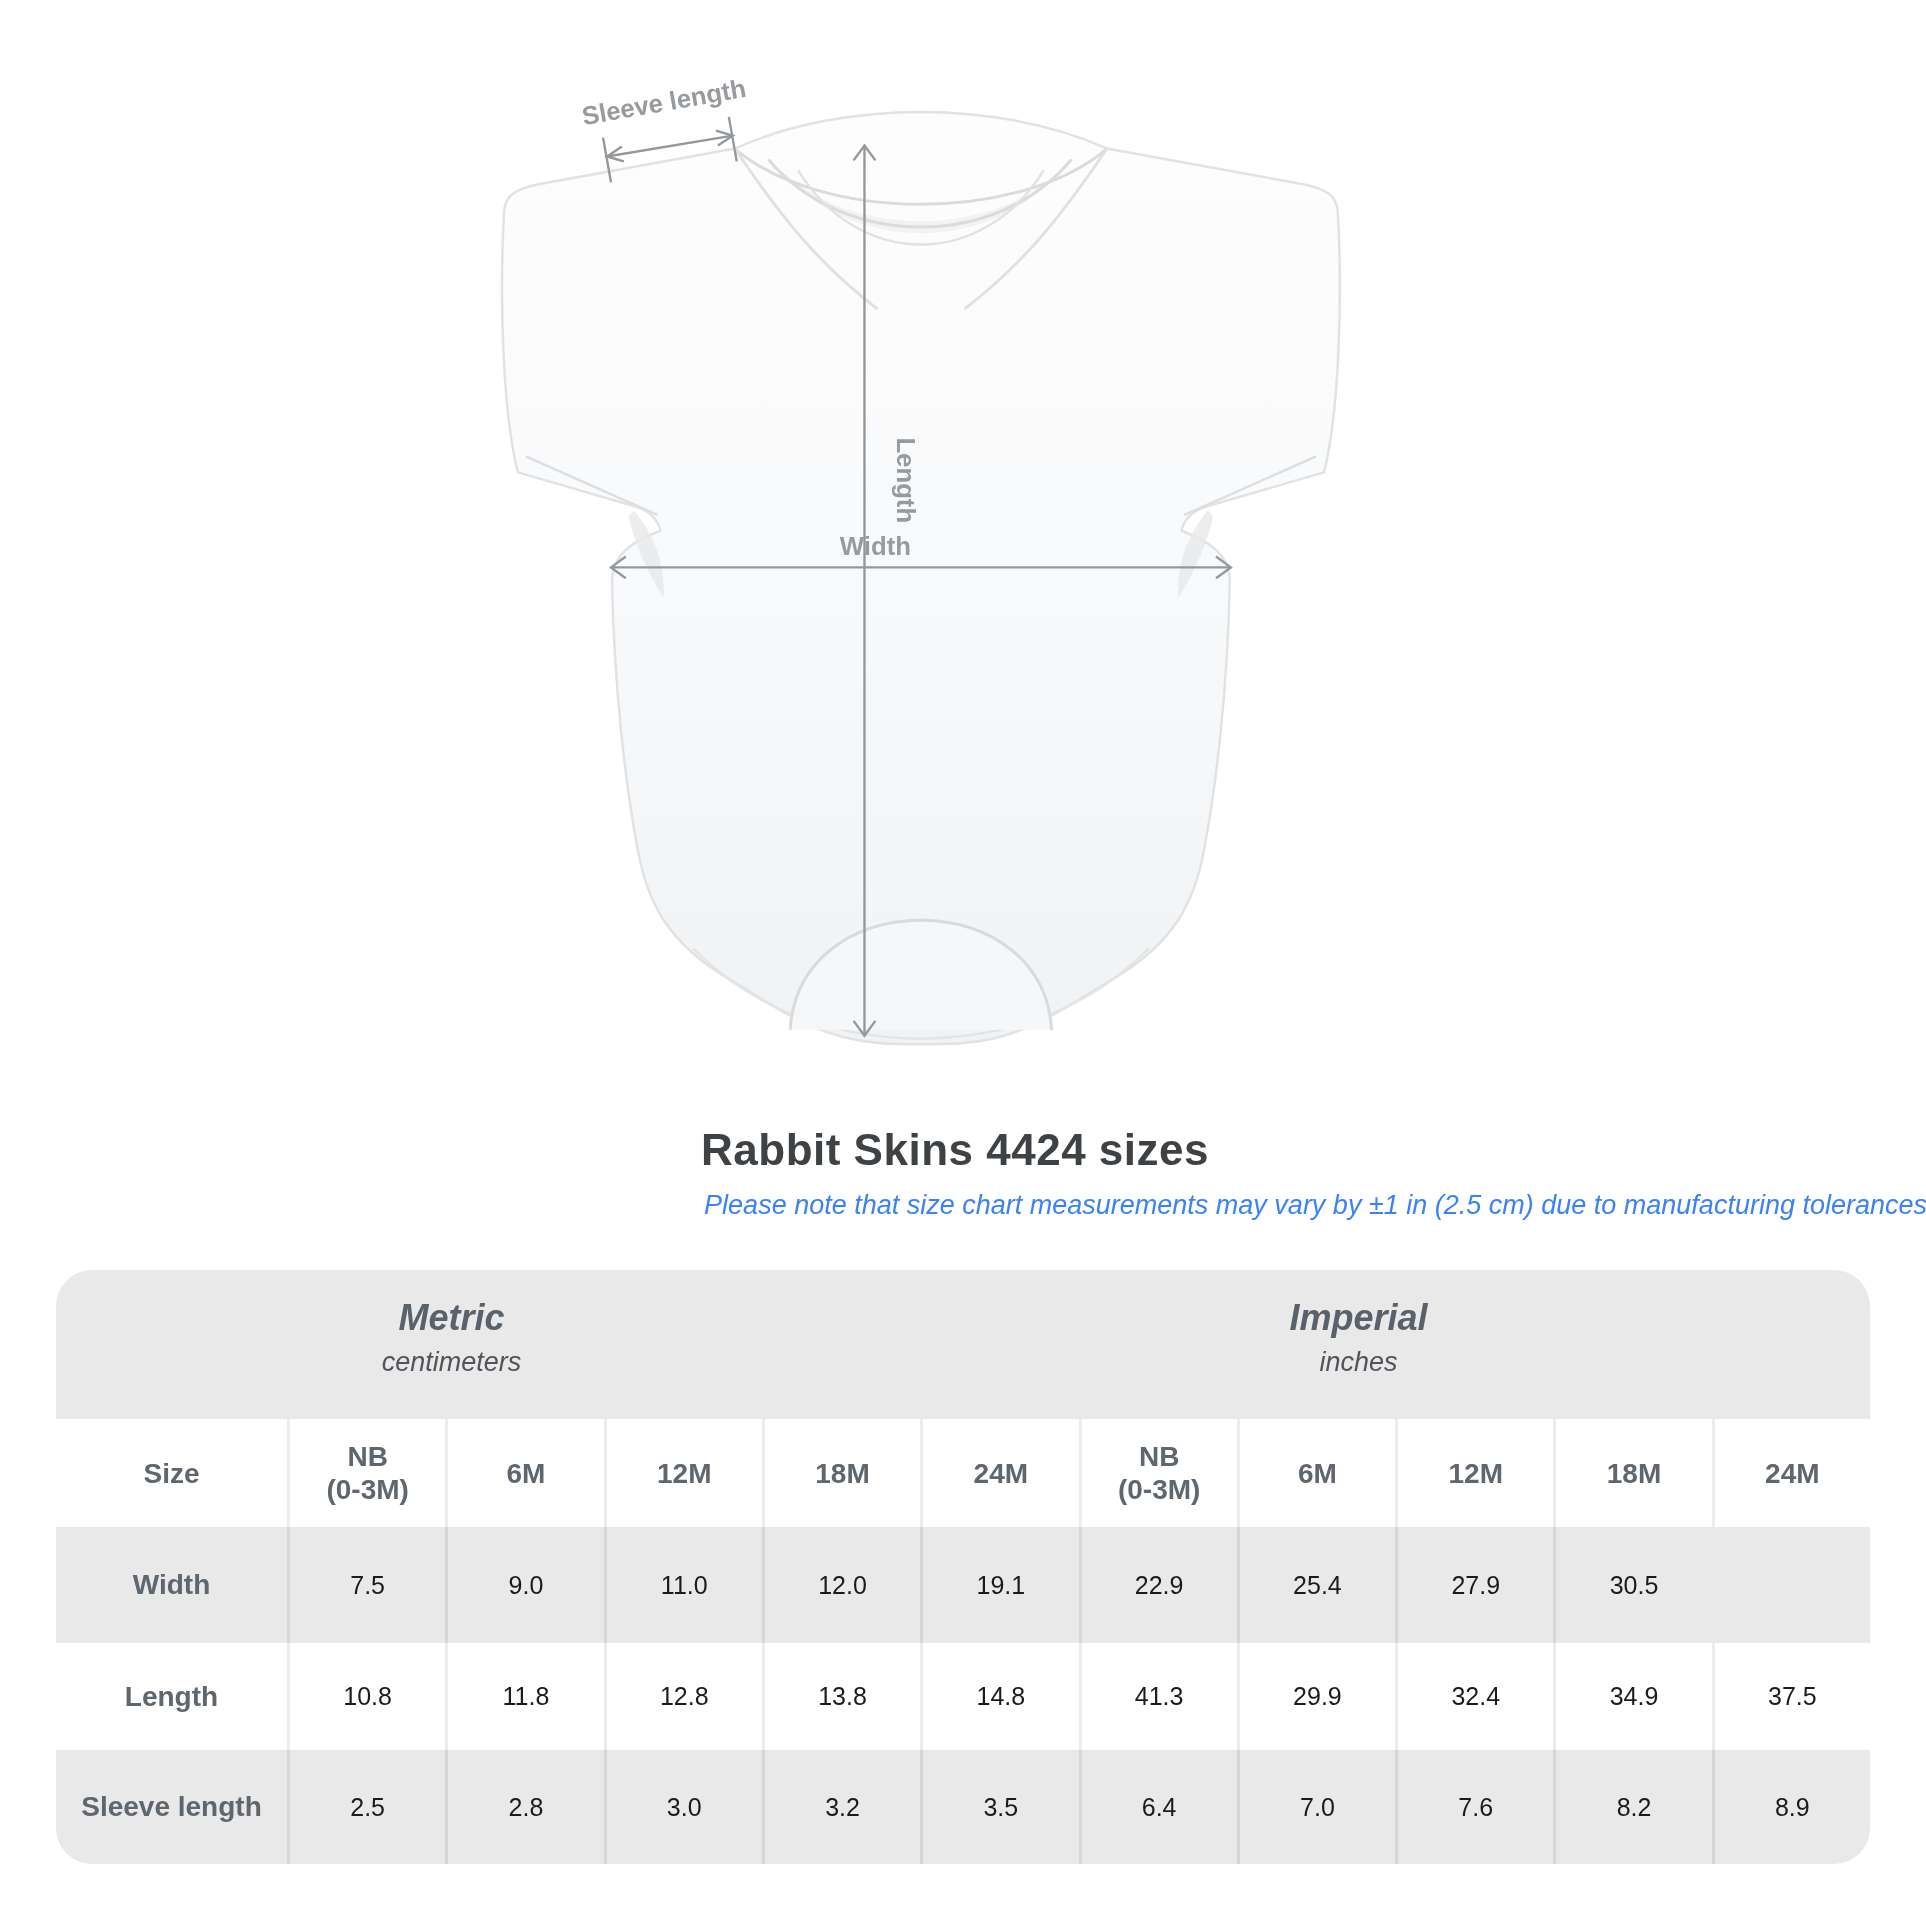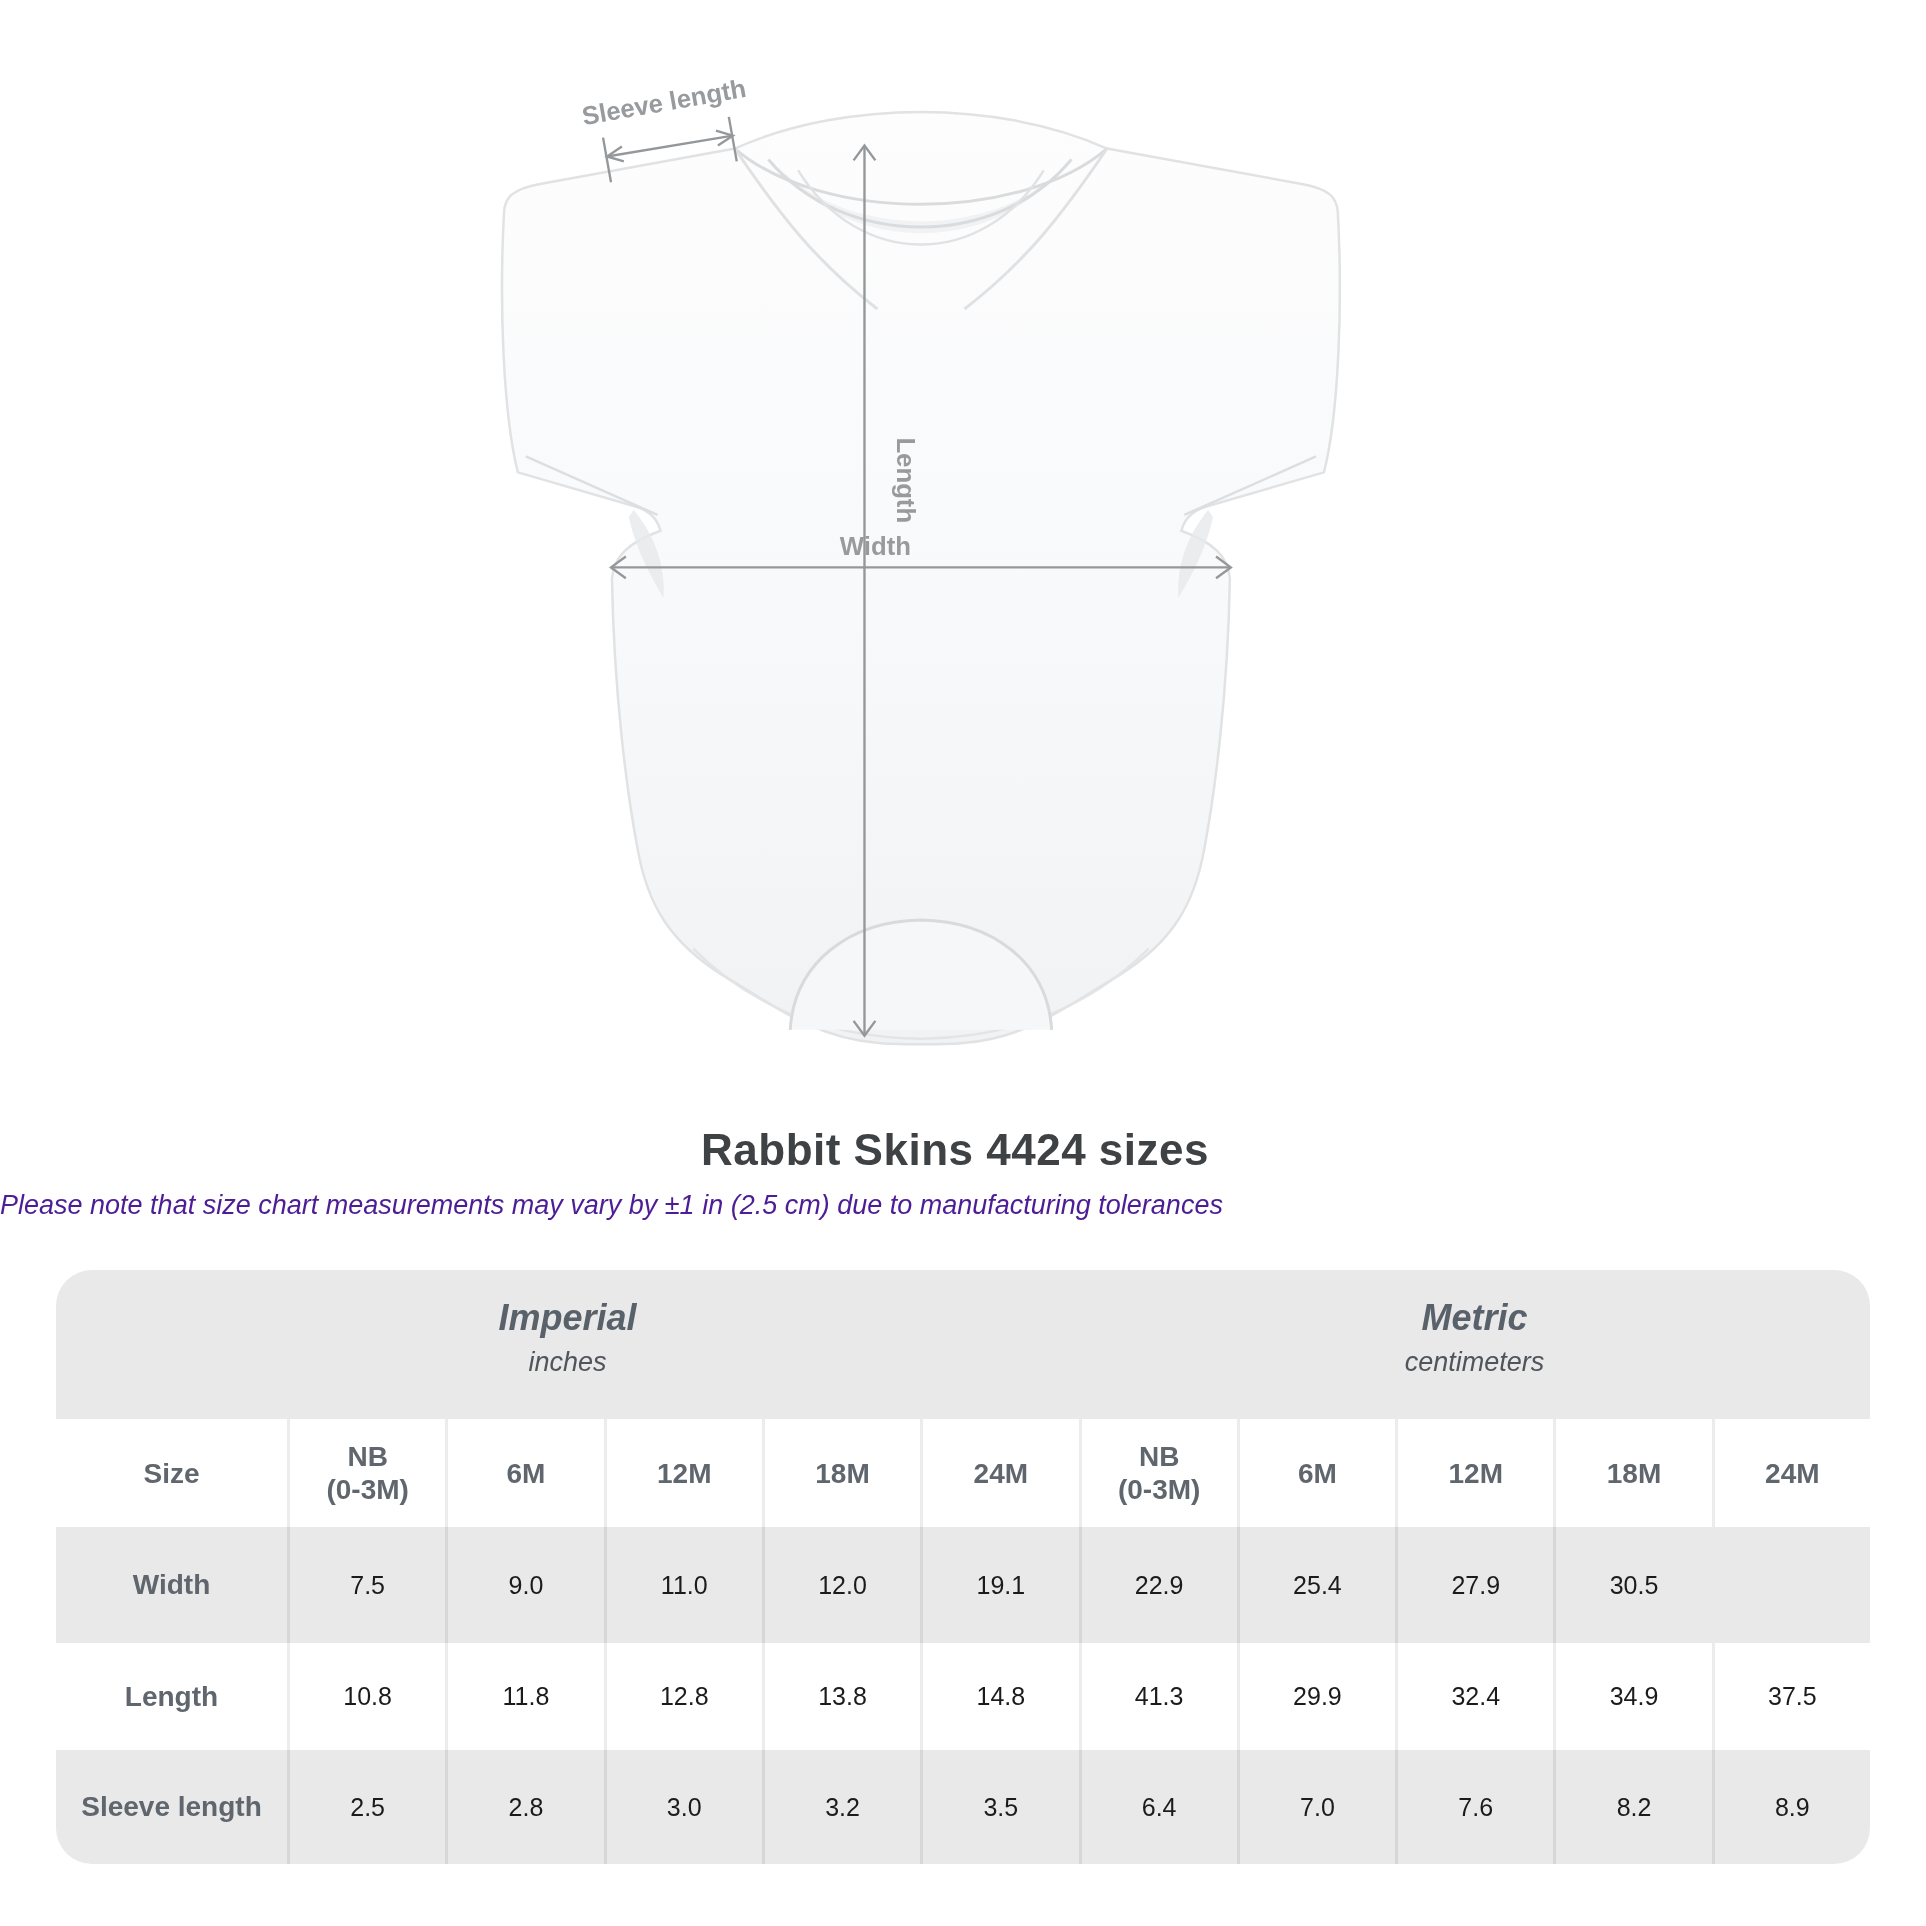--- a/index.html
+++ b/index.html
@@ -6,22 +6,22 @@
   body{width:1927px;height:1927px;font-family:"Liberation Sans",sans-serif;-webkit-font-smoothing:antialiased;}
   .stage{position:relative;width:1927px;height:1927px;background:#fff;overflow:hidden;}
 
   .diagram-svg{position:absolute;left:0;top:0;}
 
   .page-title{
     position:absolute;left:0;top:1125px;width:1910px;text-align:center;
     font-size:44px;font-weight:bold;color:#3f4245;letter-spacing:0.5px;
   }
   .page-subtitle{
-    position:absolute;left:0;top:1190px;width:1927px;text-align:left;
-    font-size:27px;font-style:italic;color:#4c1d95;
+    position:absolute;left:0;top:1190px;width:1927px;text-align:right;
+    font-size:27px;font-style:italic;color:#3b82f6;
   }
 
   .size-table{
     position:absolute;left:56px;top:1270px;width:1814px;height:594px;
     background:#e9e9e9;border-radius:36px;overflow:hidden;
   }
   .units-row{display:flex;height:149px;}
   .units-cell{display:flex;flex-direction:column;align-items:center;padding-top:26px;box-sizing:border-box;}
   .units-cell.imperial{width:1023px;}
   .units-cell.metric{width:791px;}
@@ -118,27 +118,27 @@
     </g>
     <text x="884" y="560" text-anchor="middle" font-size="26" font-weight="bold" fill="#989b9e">Width</text>
   </svg>
 
   <div class="page-title">Rabbit Skins 4424 sizes</div>
   <div class="page-subtitle">Please note that size chart measurements may vary by ±1 in (2.5 cm) due to manufacturing tolerances</div>
 
   <div class="size-table">
 
     <div class="units-row">
+      <div class="units-cell metric">
+        <div class="unit-system">Metric</div>
+        <div class="unit-name">centimeters</div>
+      </div>
       <div class="units-cell imperial">
         <div class="unit-system">Imperial</div>
         <div class="unit-name">inches</div>
-      </div>
-      <div class="units-cell metric">
-        <div class="unit-system">Metric</div>
-        <div class="unit-name">centimeters</div>
       </div>
     </div>
 
     <div class="trow r1">
       <div class="cell head first">Size</div>
       <div class="cell head">
         <span><span>NB</span><br><span>(0-3M)</span></span>
       </div>
       <div class="cell head">6M</div>
       <div class="cell head">12M</div>

